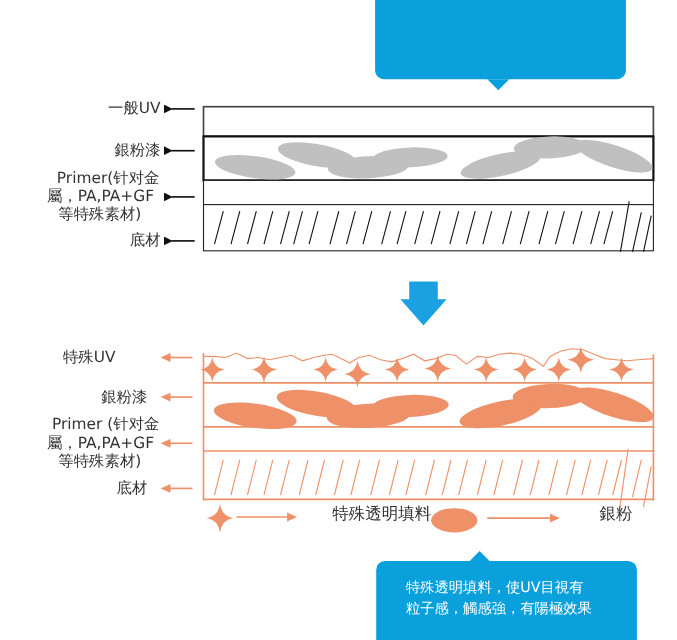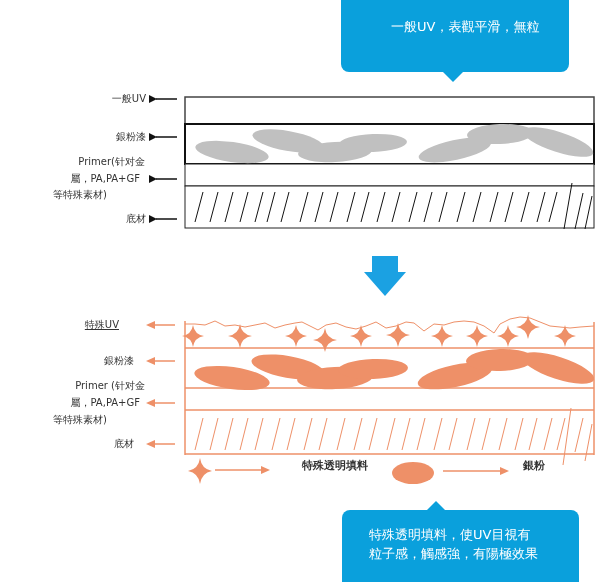--- a/index.html
+++ b/index.html
@@ -17,23 +17,23 @@
       content: ""; position: absolute; left: 102px; bottom: -10px;
       border-left: 10px solid transparent; border-right: 10px solid transparent;
       border-top: 10px solid #0aa0dc;
     }
     #bubble-bottom { left: 342px; top: 510px; width: 237px; height: 72px; padding: 15px 0 0 27px; border-bottom-left-radius: 0; border-bottom-right-radius: 0; }
     #bubble-bottom::before {
       content: ""; position: absolute; left: 85px; top: -9px;
       border-left: 9px solid transparent; border-right: 9px solid transparent;
       border-bottom: 9px solid #0aa0dc;
     }
-    .lbl { position: absolute; font-size: 10px; color: #333333; white-space: nowrap; line-height: 16px; }
+    .lbl { position: absolute; font-size: 14px; color: #333333; white-space: nowrap; line-height: 16px; }
     .lbl.r { text-align: right; }
-    .legend-text { position: absolute; font-size: 11px; color: #333333; white-space: nowrap; font-weight: bold; }
+    .legend-text { position: absolute; font-size: 15px; color: #333333; white-space: nowrap; }
   </style>
 </head>
 <body>
 
 <svg id="canvas" width="615" height="582" viewBox="0 0 615 582">
   <defs>
     <marker id="ahBlack" markerWidth="8" markerHeight="8" refX="1" refY="4" orient="auto" markerUnits="userSpaceOnUse">
       <path d="M8,0 L0,4 L8,8 Z" fill="#111"></path>
     </marker>
   </defs>
@@ -187,36 +187,35 @@
       <ellipse cx="413" cy="473" rx="21" ry="11" fill="#ee9068"></ellipse>
       <g stroke="#ee9068" fill="#ee9068" stroke-width="1.5">
         <line x1="443" y1="471" x2="501" y2="471"></line>
           <path d="M509,471 L500,467 L500,475 Z" stroke="none"></path>
       </g>
     </g>
   </g>
 </svg>
 
 <div id="bubble-top" class="bubble">
-  <span class="line">一般UV，表觀平滑，無粒</span>
 </div>
 
 <div id="bubble-bottom" class="bubble">
   <span class="line">特殊透明填料，使UV目視有</span>
   <span class="line">粒子感，觸感強，有陽極效果</span>
 </div>
 
 <div class="lbl r" style="right:469px; top:91px;">一般UV</div>
 <div class="lbl r" style="right:469px; top:129px;">銀粉漆</div>
 <div class="lbl r" style="right:470px; top:154px;text-align:right;">Primer(针对金</div>
 <div class="lbl r" style="right:475px; top:171px;">屬，PA,PA+GF</div>
 <div class="lbl" style="left:53px; top:187px;">等特殊素材)</div>
 <div class="lbl r" style="right:469px; top:211px;">底材</div>
 
-<div class="lbl r" style="right:496px; top:317px;text-decoration:underline;">特殊UV</div>
+<div class="lbl r" style="right:510px; top:317px;">特殊UV</div>
 <div class="lbl r" style="right:481px; top:353px;">銀粉漆</div>
 <div class="lbl r" style="right:470px; top:378px;text-align:center;">Primer (针对金</div>
 <div class="lbl r" style="right:475px; top:395px;">屬，PA,PA+GF</div>
 <div class="lbl" style="left:53px; top:412px;">等特殊素材)</div>
 <div class="lbl r" style="right:481px; top:436px;">底材</div>
 
 <div class="legend-text" style="left:302px; top:458px;">特殊透明填料</div>
-<div class="legend-text" style="left:523px; top:458px;">銀粉</div>
+<div class="legend-text" style="left:545px; top:458px;">銀粉</div>
 
 </body></html>

